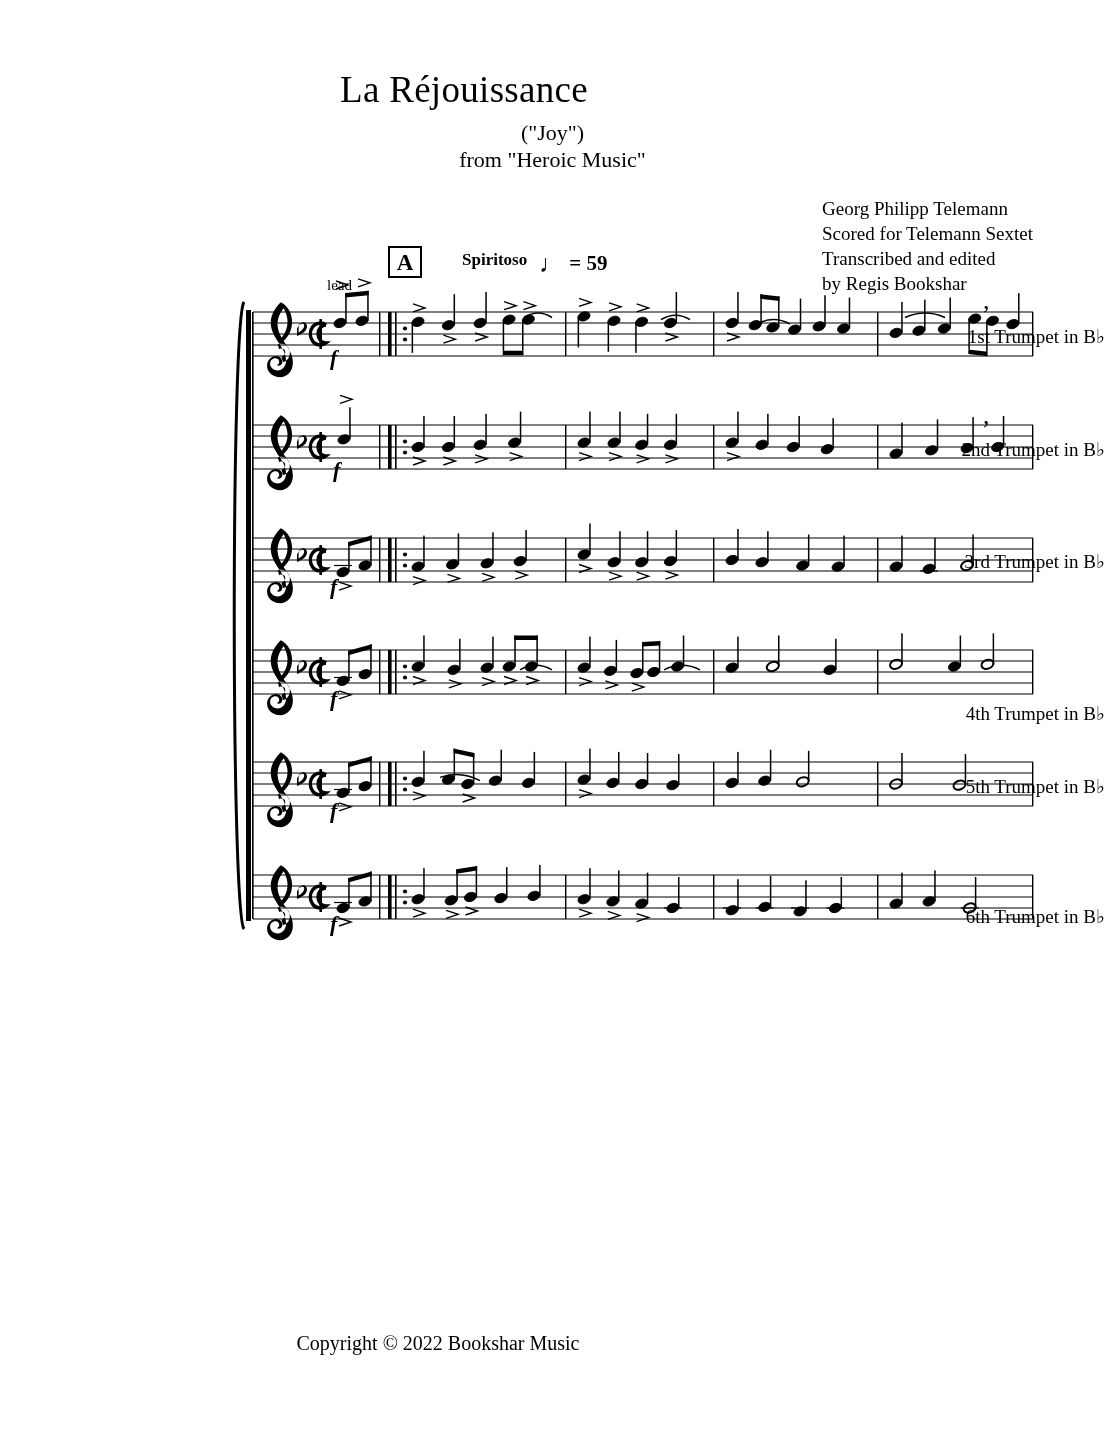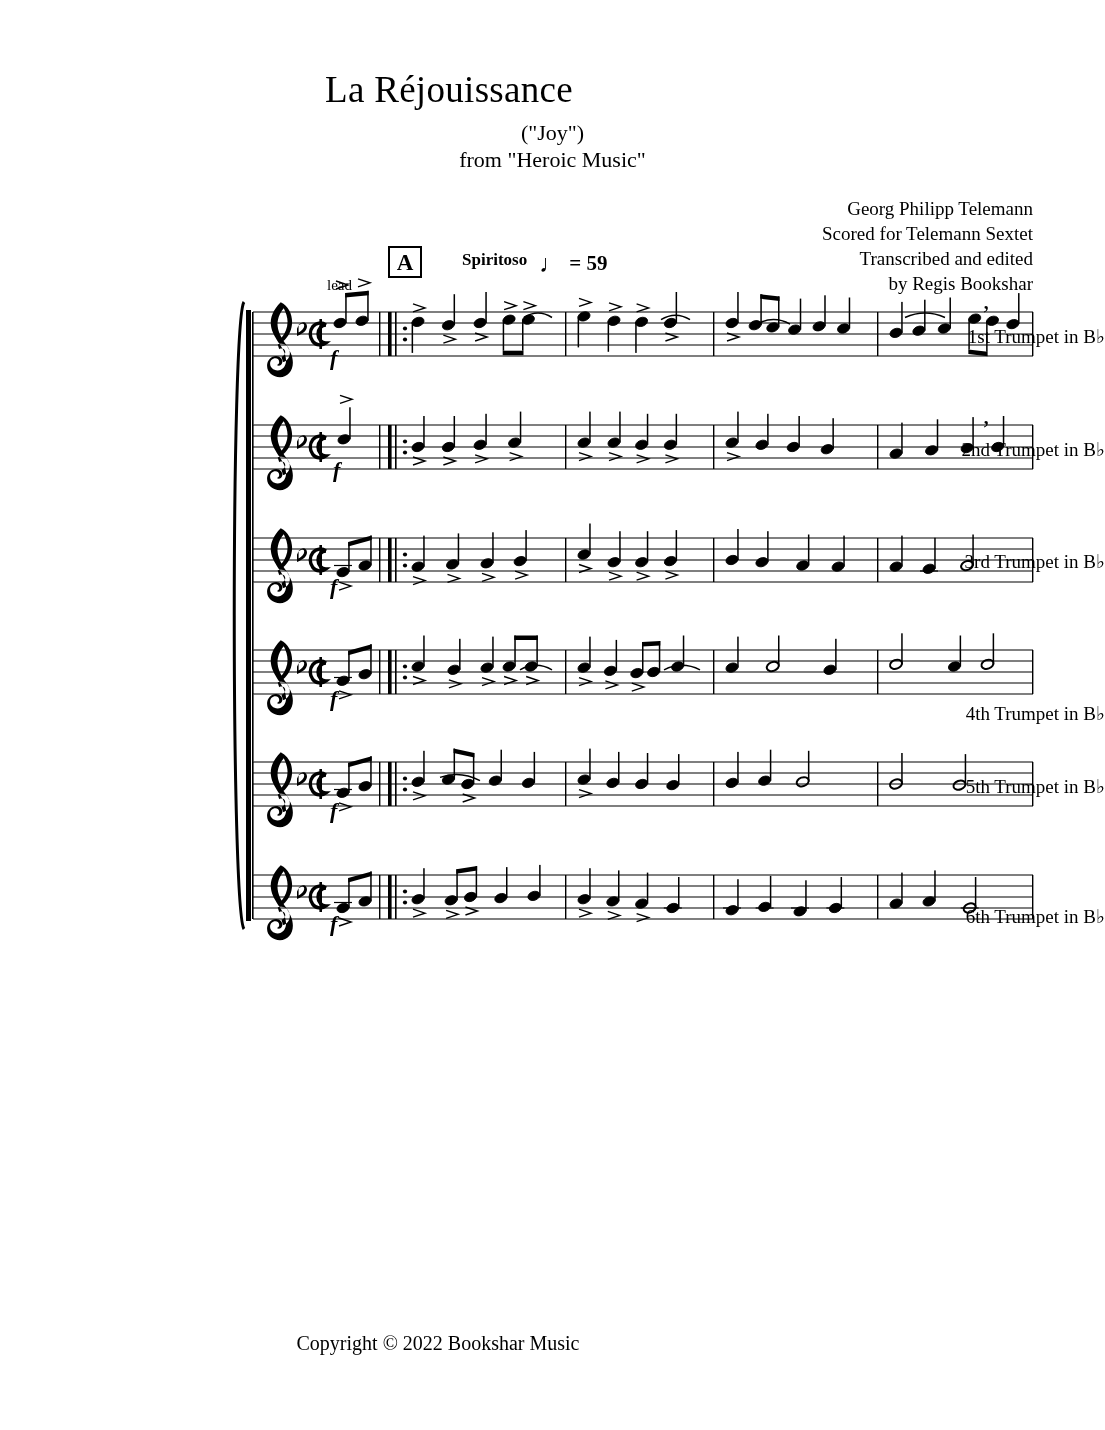--- a/index.html
+++ b/index.html
@@ -17,21 +17,21 @@
   }
   .page {
     position: absolute;
     inset: 0;
   }
 
   
   .title {
     position: absolute;
     top: 68px;
-    left: 0;
+    left: 15px;
     width: 898px;
     text-align: center;
     font-size: 37px;
     letter-spacing: 0.3px;
   }
   .subtitle1 {
     position: absolute;
     top: 120px;
     left: 0;
     width: 1105px;
@@ -45,21 +45,21 @@
     width: 1105px;
     text-align: center;
     font-size: 22px;
   }
 
   
   .credits {
     position: absolute;
     top: 197px;
     right: 72px;
-    text-align: right;
+    text-align: left;
     font-size: 19px;
     line-height: 1.31;
   }
 
   
   .rehearsal-box {
     position: absolute;
     left: 388px;
     top: 246px;
     width: 34px;

